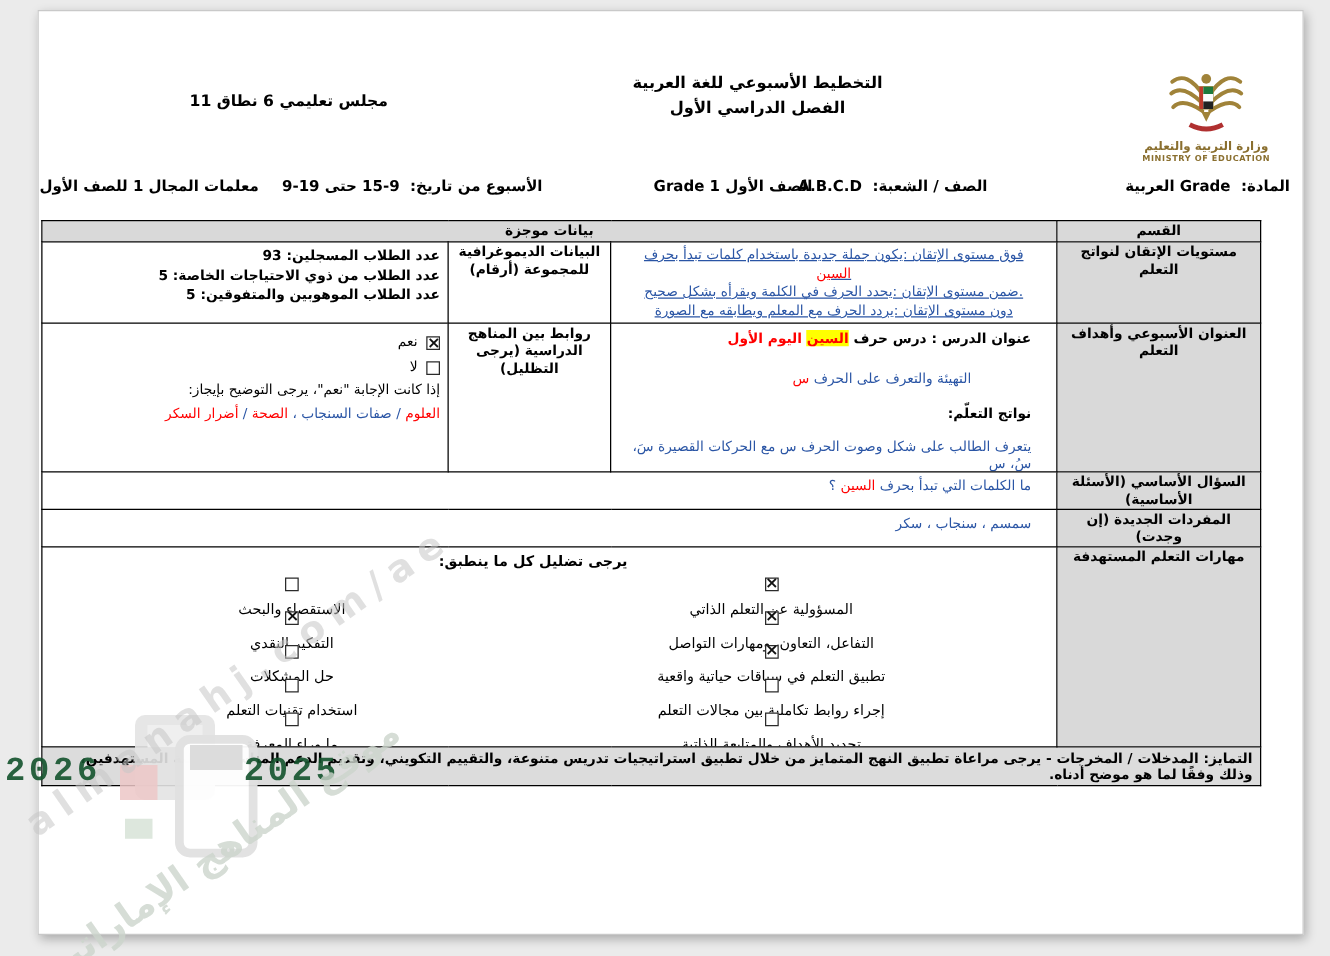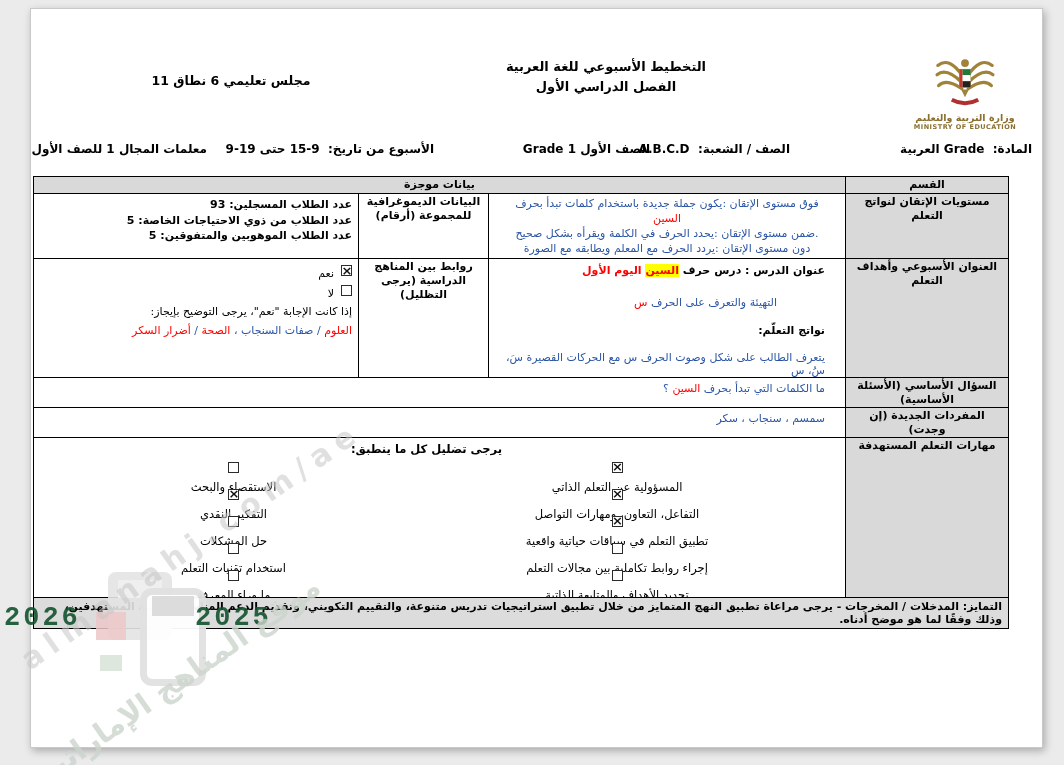--- a/index.html
+++ b/index.html
@@ -33,39 +33,39 @@
            line-height:13.5px; padding:1px 3px; }
   td.sublbl { background:#fff; font-weight:bold; text-align:center; vertical-align:middle;
            line-height:14px; padding:1px 3px; font-size:11px; }
   tr.r0 { height:17px; } tr.r1 { height:47px; } tr.r2 { height:93px; }
   tr.r3 { height:28px; } tr.r4 { height:26px; } tr.r5 { height:138px; }
   tr.r6 { height:27px; }
   tr.r0 td { vertical-align:middle; }
   .blue { color:#2a55a5; }
   .red { color:#f00; }
   .hl { background:#ffff00; color:#f00; font-weight:bold; }
-  .mastery-cell { text-align:center; line-height:15px; padding:2px 17px; }
+  .mastery-cell { text-align:center; line-height:15px; padding:2px 17px;text-decoration:underline; }
   .counts-cell { font-weight:bold; text-align:right; padding:3px 6px 0 0; line-height:15.5px; font-size:11.5px; }
   .links-cell { text-align:right; padding:4px 6px 0 0; line-height:18.5px; font-size:11.5px; }
   .lesson-cell { text-align:right; padding:3px 20px 0 0; font-size:11.5px; }
   .lesson-line2 { padding-left:0; padding-right:48px; margin-top:19px; }
   .outcomes-label { font-weight:bold; margin-top:15px; }
   .outcome-line { margin-top:14px; }
   .q-cell, .v-cell { text-align:right; padding:4px 20px 0 0; font-size:11.5px; }
   .skills-cell { padding:4px 0 0 0; }
   .skills-header { font-weight:bold; text-align:center; padding-right:26px; font-size:11.5px; margin-bottom:6px; }
   .skills-cols { display:flex; direction:rtl; padding-right:44px; }
   .skills-col-right { width:368px; }
   .skills-col-left  { flex:1; }
   .skill-item { height:27px; display:flex; align-items:center; gap:7px; direction:rtl; font-size:11.5px;flex-direction:column; }
   .cb { width:11px; height:11px; border:1.4px solid #2b2b2b; background:#fff;
         display:inline-block; position:relative; flex:0 0 auto; }
   .cb.checked::before { content:"×"; position:absolute; left:-1px; top:-4px; width:12px;
         text-align:center; font-size:13px; font-weight:bold; color:#111; }
-  .yn-line { display:flex; align-items:flex-start; gap:7px; height:18px; margin-top:2px; direction:rtl; }
+  .yn-line { display:flex; align-items:center; gap:7px; height:18px; margin-top:2px; direction:rtl; }
   .diff-cell { background:#dcdcdc; font-weight:bold; text-align:right; vertical-align:middle !important;
                padding:2px 6px; font-size:11px; }
   
   .wm { position:absolute; pointer-events:none; z-index:5; }
   .wm-domain { left:14px; top:648px; transform:rotate(-35deg); transform-origin:0 0;
                font-size:30px; letter-spacing:8px; color:#c7c7c7; opacity:.55; font-weight:bold; }
   .wm-year { font-size:27px; font-weight:bold; color:#14532d; letter-spacing:3px; opacity:.9;font-family:Liberation Mono, monospace; }
   .wm-2026 { left:4px; top:603px; }
   .wm-2025 { left:195px; top:603px; }
   .wm-site { left:30px; top:762px; transform:rotate(-35deg); transform-origin:0 0;

